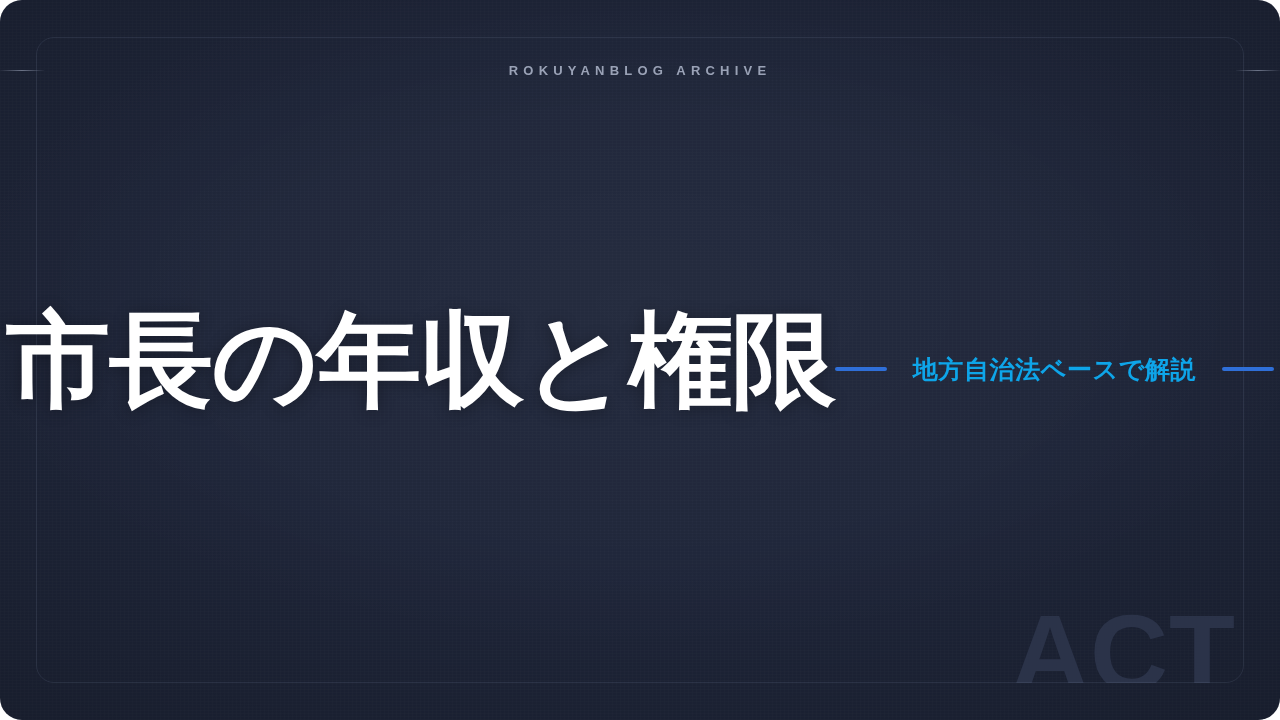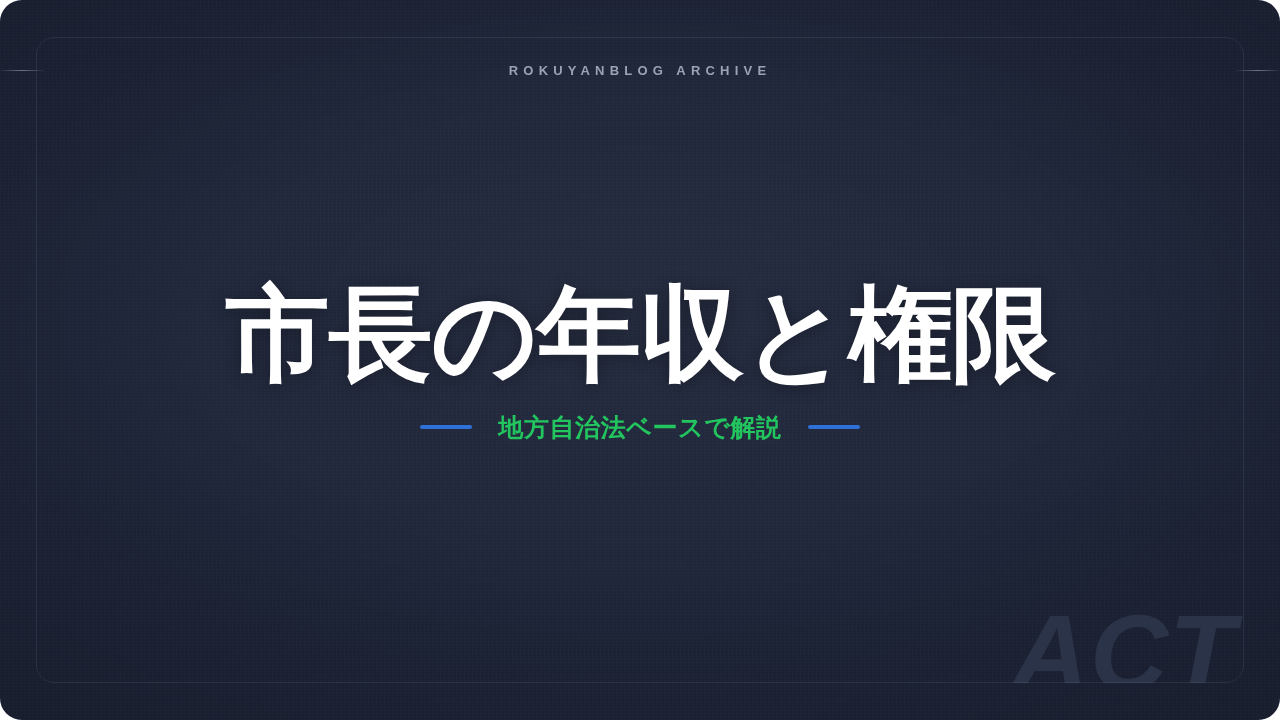--- a/index.html
+++ b/index.html
@@ -67,21 +67,20 @@
     border-radius: 18px;
     overflow: hidden;
     pointer-events: none;
   }
   #watermark-text {
     position: absolute;
     right: 8px;
     bottom: -24px;
     font-size: 108px;
     font-weight: 700;
-    font-style: italic;
     letter-spacing: 1px;
     color: #2b3349;
     line-height: 1;
     white-space: nowrap;
     user-select: none;
   }
 
   
   #eyebrow {
     position: absolute;
@@ -107,21 +106,21 @@
   }
 
   
   #center-block {
     position: absolute;
     left: 0;
     top: 0;
     width: 100%;
     height: 100%;
     display: flex;
-    flex-direction: column;
+    flex-direction: row;
     align-items: center;
     justify-content: center;
   }
 
   #main-title {
     font-size: 104px;
     font-weight: 700;
     color: #ffffff;
     letter-spacing: -1px;
     line-height: 1.12;
@@ -140,21 +139,21 @@
   .subtitle-accent {
     width: 52px;
     height: 4px;
     border-radius: 2px;
     background: #2f6fd8;
     flex: none;
   }
   #subtitle-label {
     font-size: 25px;
     font-weight: 700;
-    color: #22c55e;
+    color: #0ea5e9;
     letter-spacing: 0.6px;
     white-space: nowrap;
   }
 </style>
 </head>
 <body>
 
 <div id="slide">
 
   <div id="noise-layer"></div>

